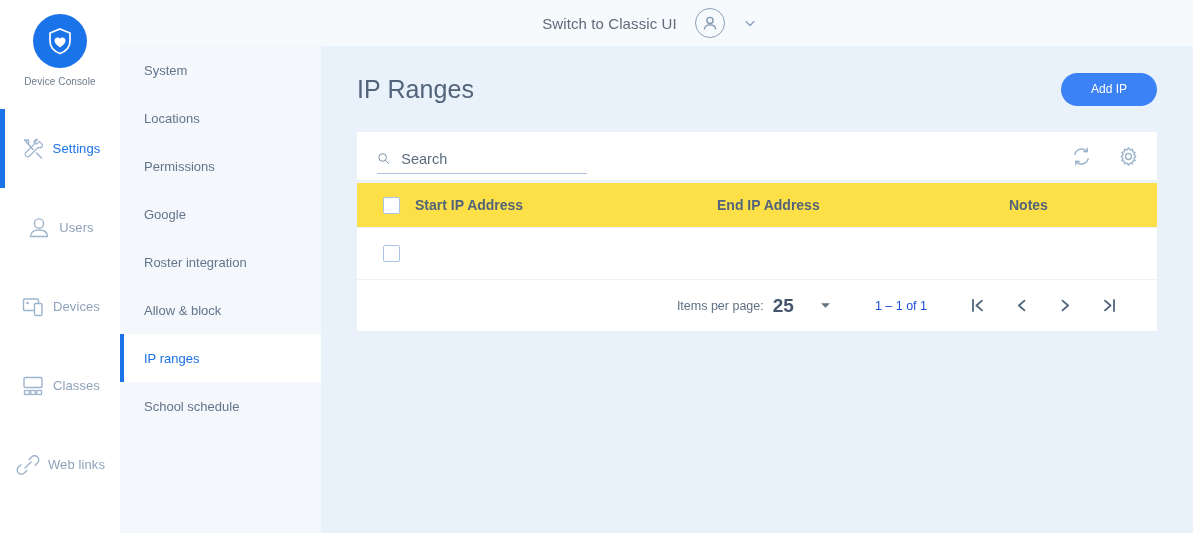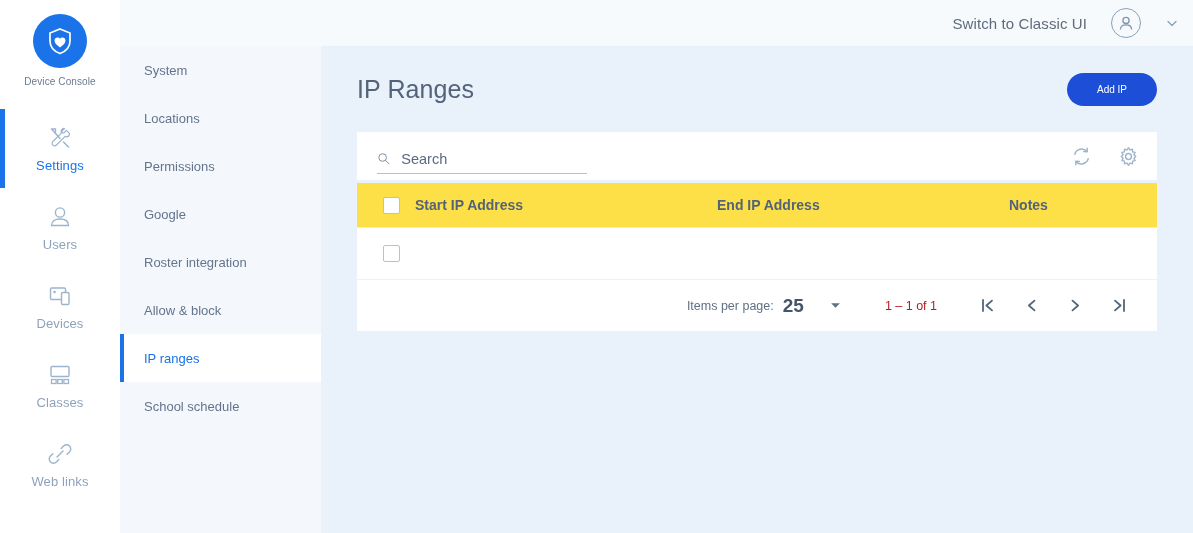--- a/index.html
+++ b/index.html
@@ -26,21 +26,21 @@
     margin: 0 auto 8px auto;
     display: flex; align-items: center; justify-content: center;
   }
   .brand-name {
     font-size: 10px; color: #6b7b8c; letter-spacing: .1px;
   }
   .rail-items { margin-top: 22px; }
   .rail-item {
     position: relative;
     height: 79px;
-    display: flex; flex-direction: column;
+    display: flex; flex-direction: row;
     align-items: center; justify-content: center;
     gap: 7px;
     cursor: pointer;
   }
   .rail-item .rail-label {
     font-size: 13px; color: #8ea3bb; letter-spacing: .1px;
   }
   .rail-item.active { background: #ffffff; }
   .rail-item.active::before {
     content: ""; position: absolute; left: 0; top: 0;
@@ -74,23 +74,23 @@
   .subnav-item.active::before {
     content: ""; position: absolute; left: 0; top: 0;
     width: 4px; height: 100%; background: #1a73e8;
   }
 
   
   .topbar {
     position: absolute; left: 120px; top: 0;
     width: 1073px; height: 46px;
     background: #f7fafd;
-    display: flex; align-items: center; justify-content: flex-end;
+    display: flex; align-items: center; justify-content: center;
     padding-right: 14px;
-    gap: 24px;
+    gap: 18px;
     z-index: 5;
   }
   .switch-classic {
     font-size: 15px; color: #5f6b7a; cursor: pointer; letter-spacing: .1px;
   }
   .avatar {
     width: 30px; height: 30px; border-radius: 50%;
     border: 1.4px solid #8ba0b8;
     display: flex; align-items: center; justify-content: center;
     cursor: pointer;
@@ -106,24 +106,24 @@
     position: relative;
   }
   .page-head {
     height: 86px;
     display: flex; align-items: center; justify-content: space-between;
   }
   .page-title {
     font-size: 25px; color: #52637a; font-weight: normal; letter-spacing: .1px;
   }
   .add-btn {
-    background: #1d4ed8; color: #ffffff;
+    background: #3b82f6; color: #ffffff;
     border: none; border-radius: 18px;
     height: 33px; padding: 0 30px;
-    font-size: 10px; font-family: inherit;
+    font-size: 12px; font-family: inherit;
     cursor: pointer;
   }
 
   
   .search-card {
     background: #ffffff;
     height: 48px;
     display: flex; align-items: center;
     padding: 0 18px 0 20px;
   }
@@ -181,32 +181,32 @@
     opacity: .9;
     filter: blur(0.6px);
   }
   .redact.start { width: 102px; }
   .redact.end { width: 96px; }
 
   
   .paginator {
     height: 51px;
     display: flex; align-items: center; justify-content: flex-end;
-    padding-right: 24px;
+    padding-right: 34px;
     font-size: 12.5px; color: #5f7183;
     gap: 0;
   }
   .pg-label { margin-right: 9px; }
   .pg-value { font-size: 19px; color: #44546a; font-weight: bold; }
   .pg-select {
     display: flex; align-items: center; gap: 26px;
     cursor: pointer;
   }
   .caret-dn { width: 11px; height: 7px; }
-  .pg-range { margin-left: 44px; margin-right: 36px; color: #b91c1c; }
+  .pg-range { margin-left: 44px; margin-right: 36px; color: #1d4ed8; }
   .pg-btns { display: flex; align-items: center; gap: 16px; }
   .pg-btn {
     width: 28px; height: 28px;
     display: flex; align-items: center; justify-content: center;
     cursor: pointer; background: none; border: none; padding: 0;
   }
 </style>
 </head>
 <body>
 

